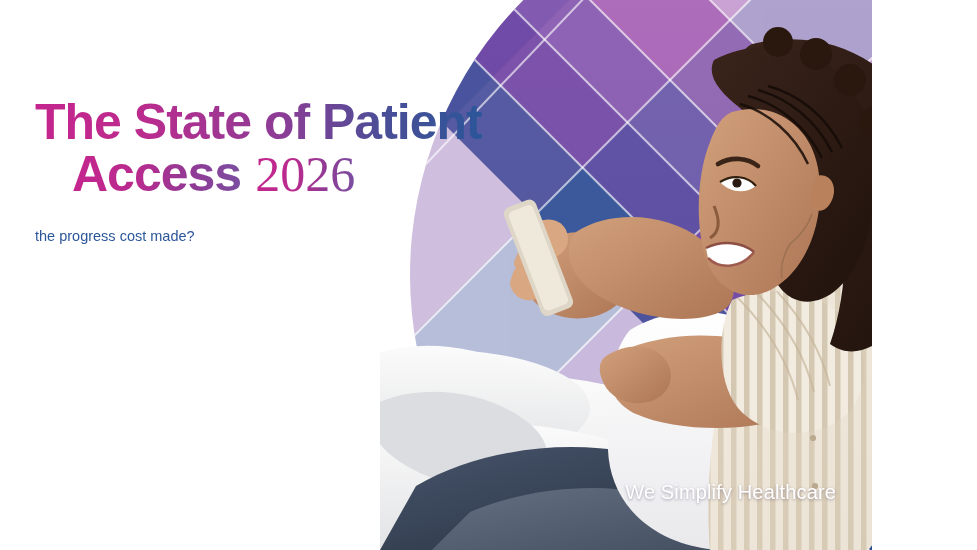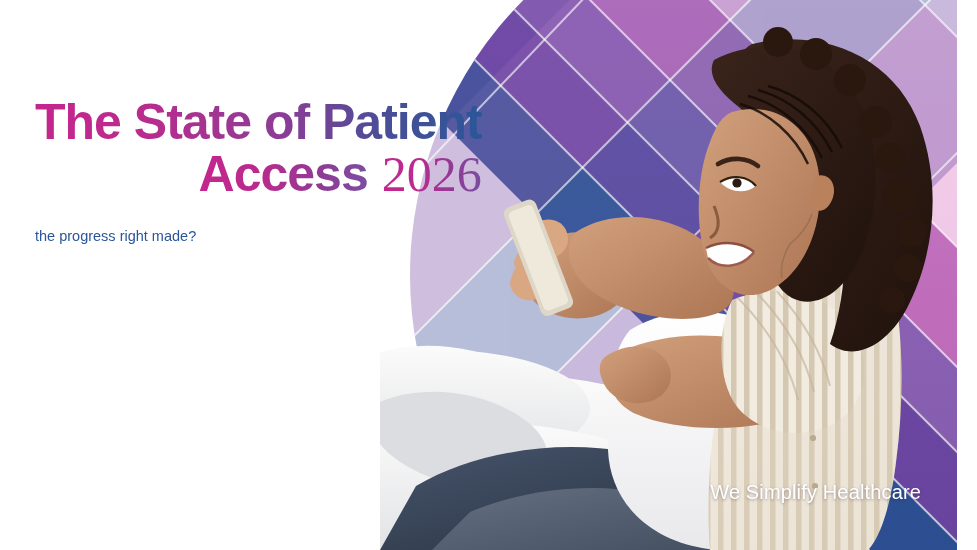--- a/index.html
+++ b/index.html
@@ -1,20 +1,19 @@
 <!DOCTYPE html>
 <html><head>
 <meta charset="utf-8">
 <style>
   html,body{margin:0;padding:0;background:#fff;}
   #slide{
-    position:relative;width:957px;height:550px;overflow:hidden;
+    position:relative;width:872px;height:550px;overflow:hidden;
     background:#ffffff;
     font-family:"Liberation Sans",sans-serif;
-    text-align:right;
     -webkit-font-smoothing:antialiased;
   }
 
   
   #graphic{position:absolute;inset:0;}
   #graphic svg{display:block;width:977px;height:550px;}
 
   
   #photo{position:absolute;left:380px;top:0;width:597px;height:550px;}
   #photo svg{display:block;width:597px;height:550px;}
@@ -300,19 +299,19 @@
       </g>
     </svg>
   </div>
 
   <div id="headline">
     <span class="ln grad1">The State of Patient</span>
     <span class="ln"><span class="grad2">Access</span><span class="grad2 year" style="margin-left:.28em">2026</span></span>
   </div>
 
   <div id="subhead">
-    <span class="sl">the progress right made?</span>
+    <span class="sl">the progress cost made?</span>
   </div>
 
 
   <div id="tagline">We Simplify Healthcare</div>
 
 </div>
 
 </body></html>

